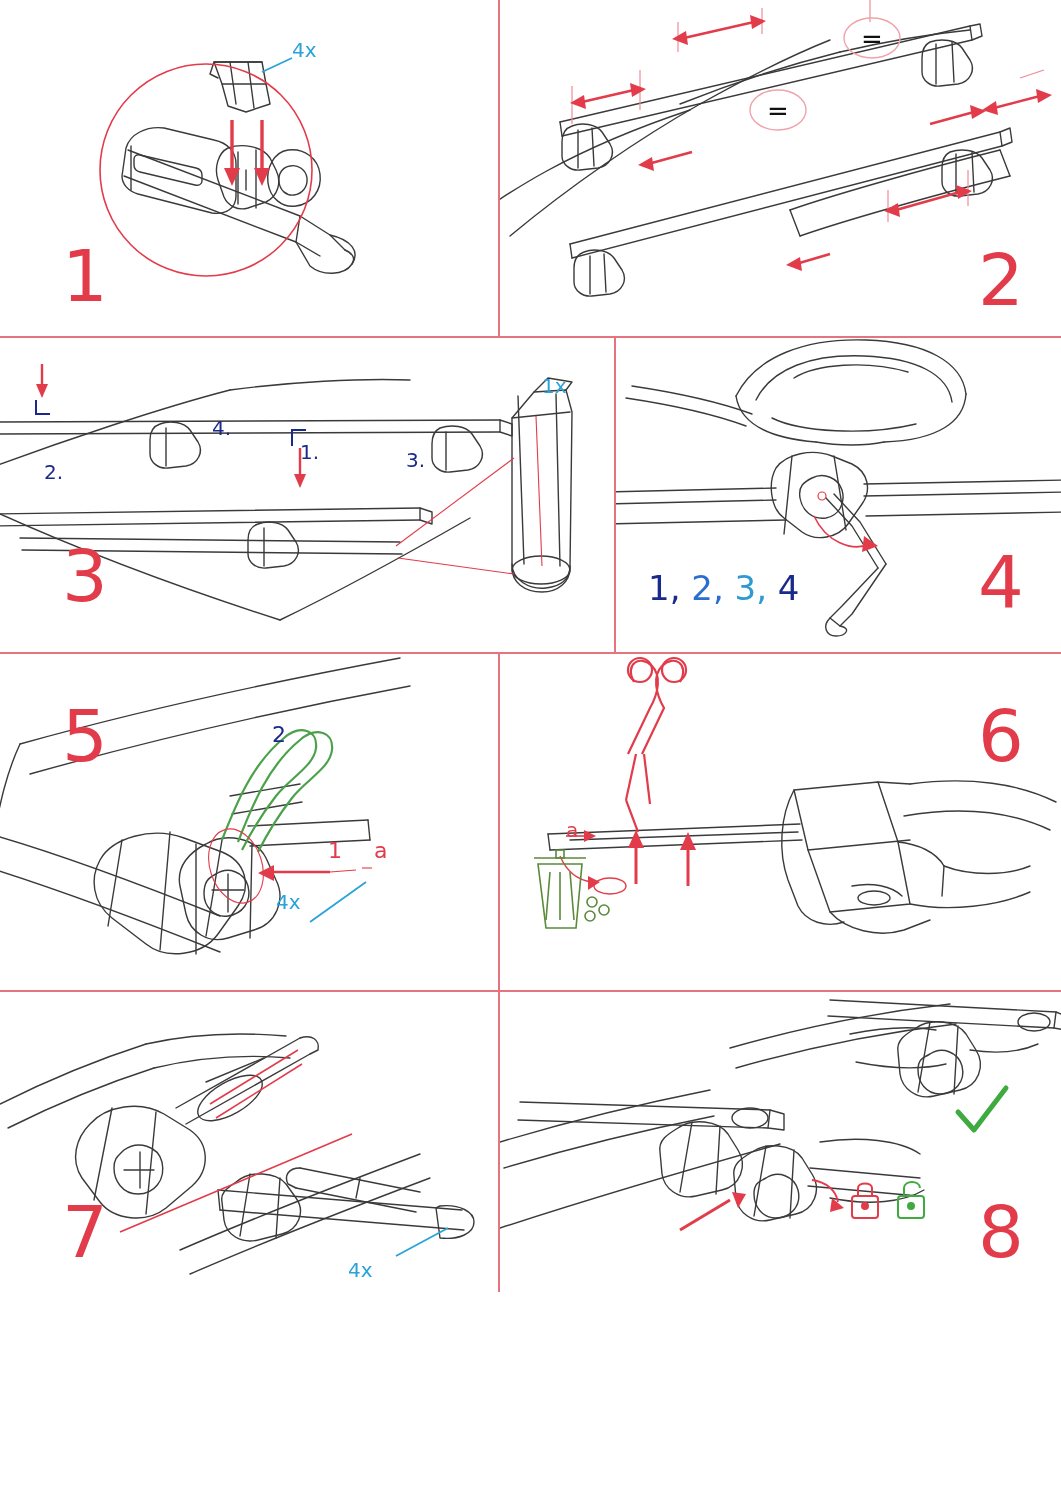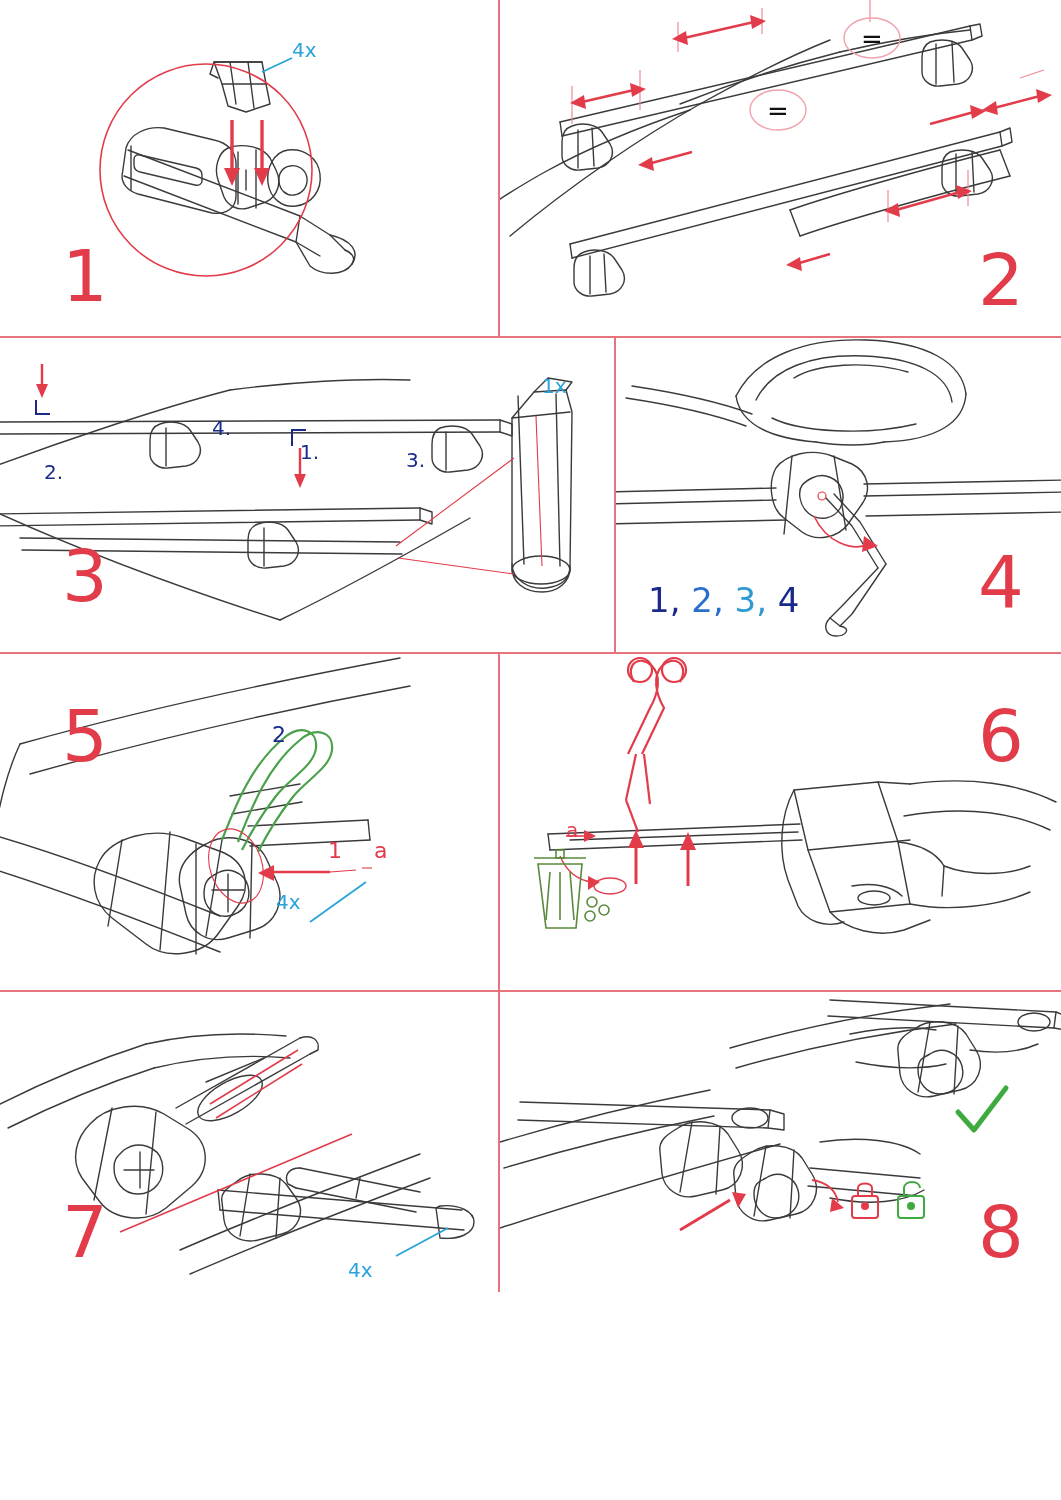--- a/index.html
+++ b/index.html
@@ -315,21 +315,21 @@
       <path d="M198 178 C210 204 236 214 254 206"></path>
     </g>
     <g fill="#e23b4a">
       <path d="M248 198 L262 208 L246 214 Z"></path>
     </g>
     <g stroke="#e23b4a" stroke-width="1.2" fill="none">
       <circle cx="206" cy="158" r="4"></circle>
     </g>
   </svg>
   <div class="step-num" style="left:978px; top:546px;">4</div>
-  <div class="seq" style="left:648px; top:580px;">
+  <div class="seq" style="left:648px; top:568px;">
     <span class="s1">1,</span>
     <span class="s2">2,</span>
     <span class="s3">3,</span>
     <span class="s4">4</span>
   </div>
 
   <svg style="position:absolute;left:0;top:654px" width="498" height="336" viewBox="0 0 498 336">
     <g fill="none" stroke="#3a3a3a" stroke-width="1.4" stroke-linejoin="round" stroke-linecap="round">
 
       <path d="M20 90 C120 62 260 30 400 4"></path>

